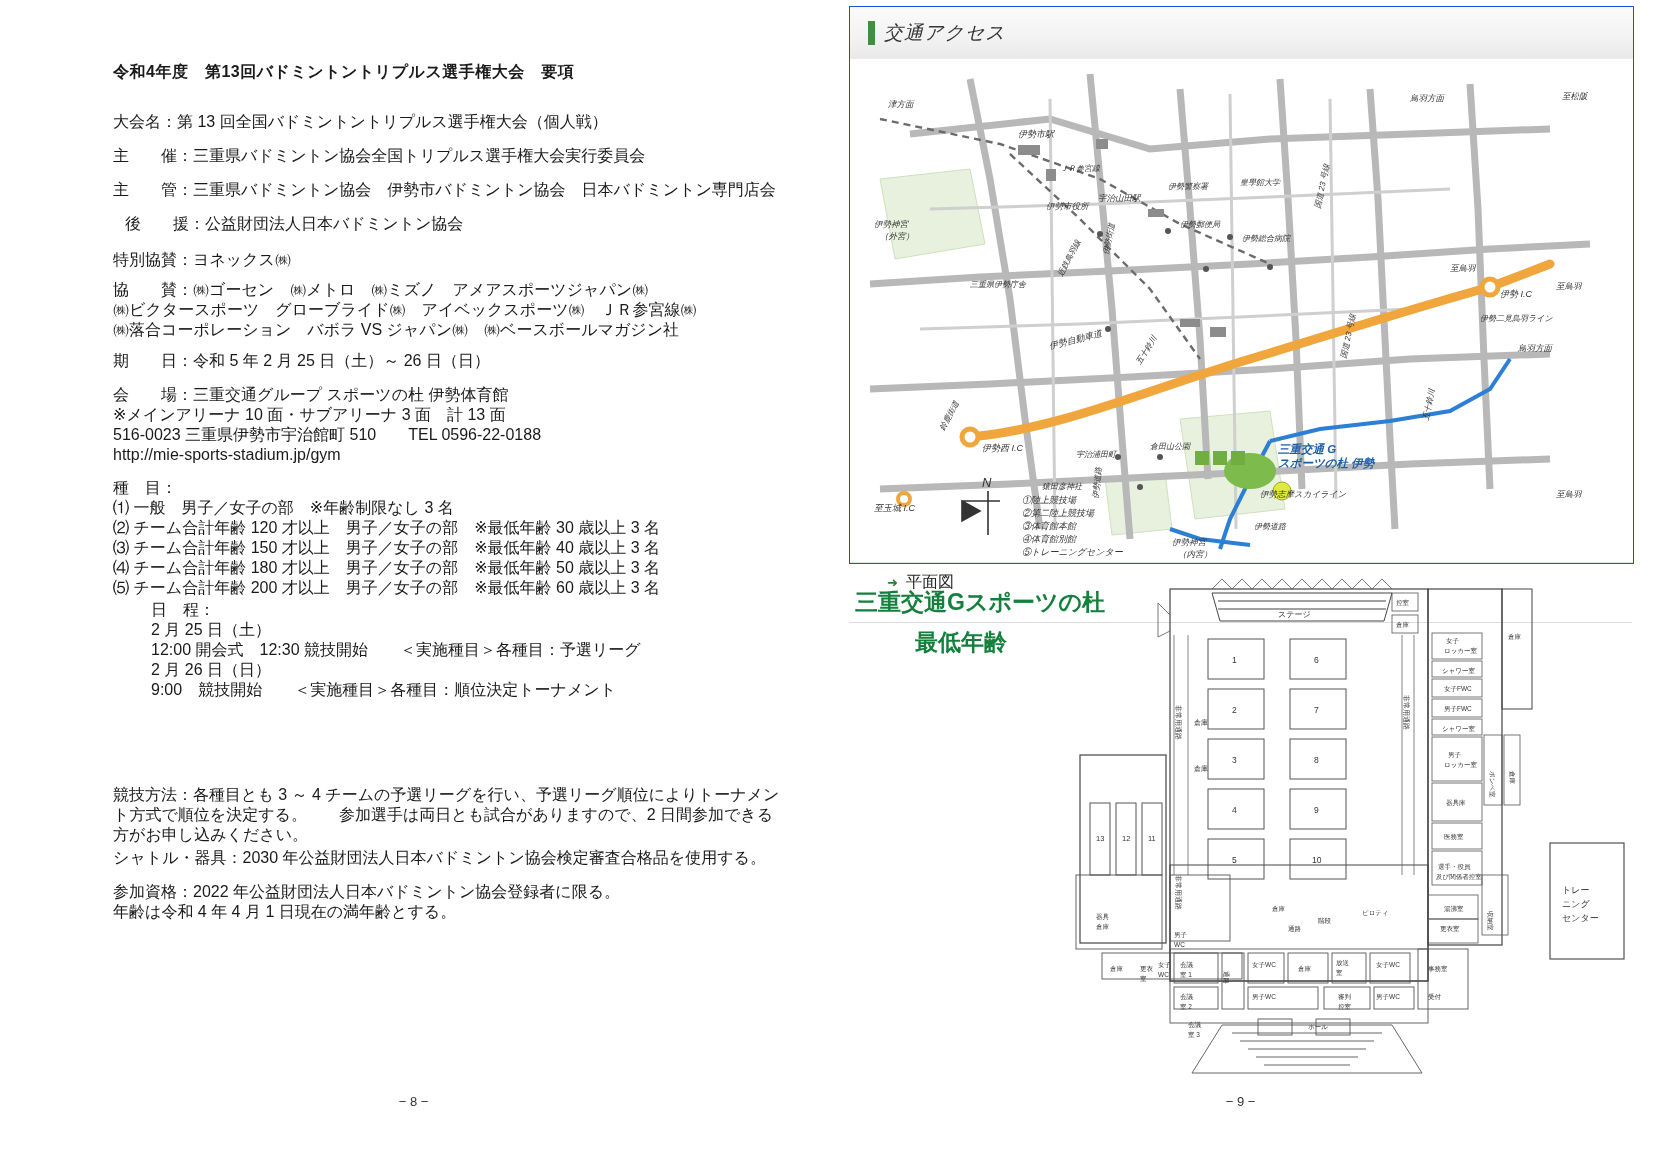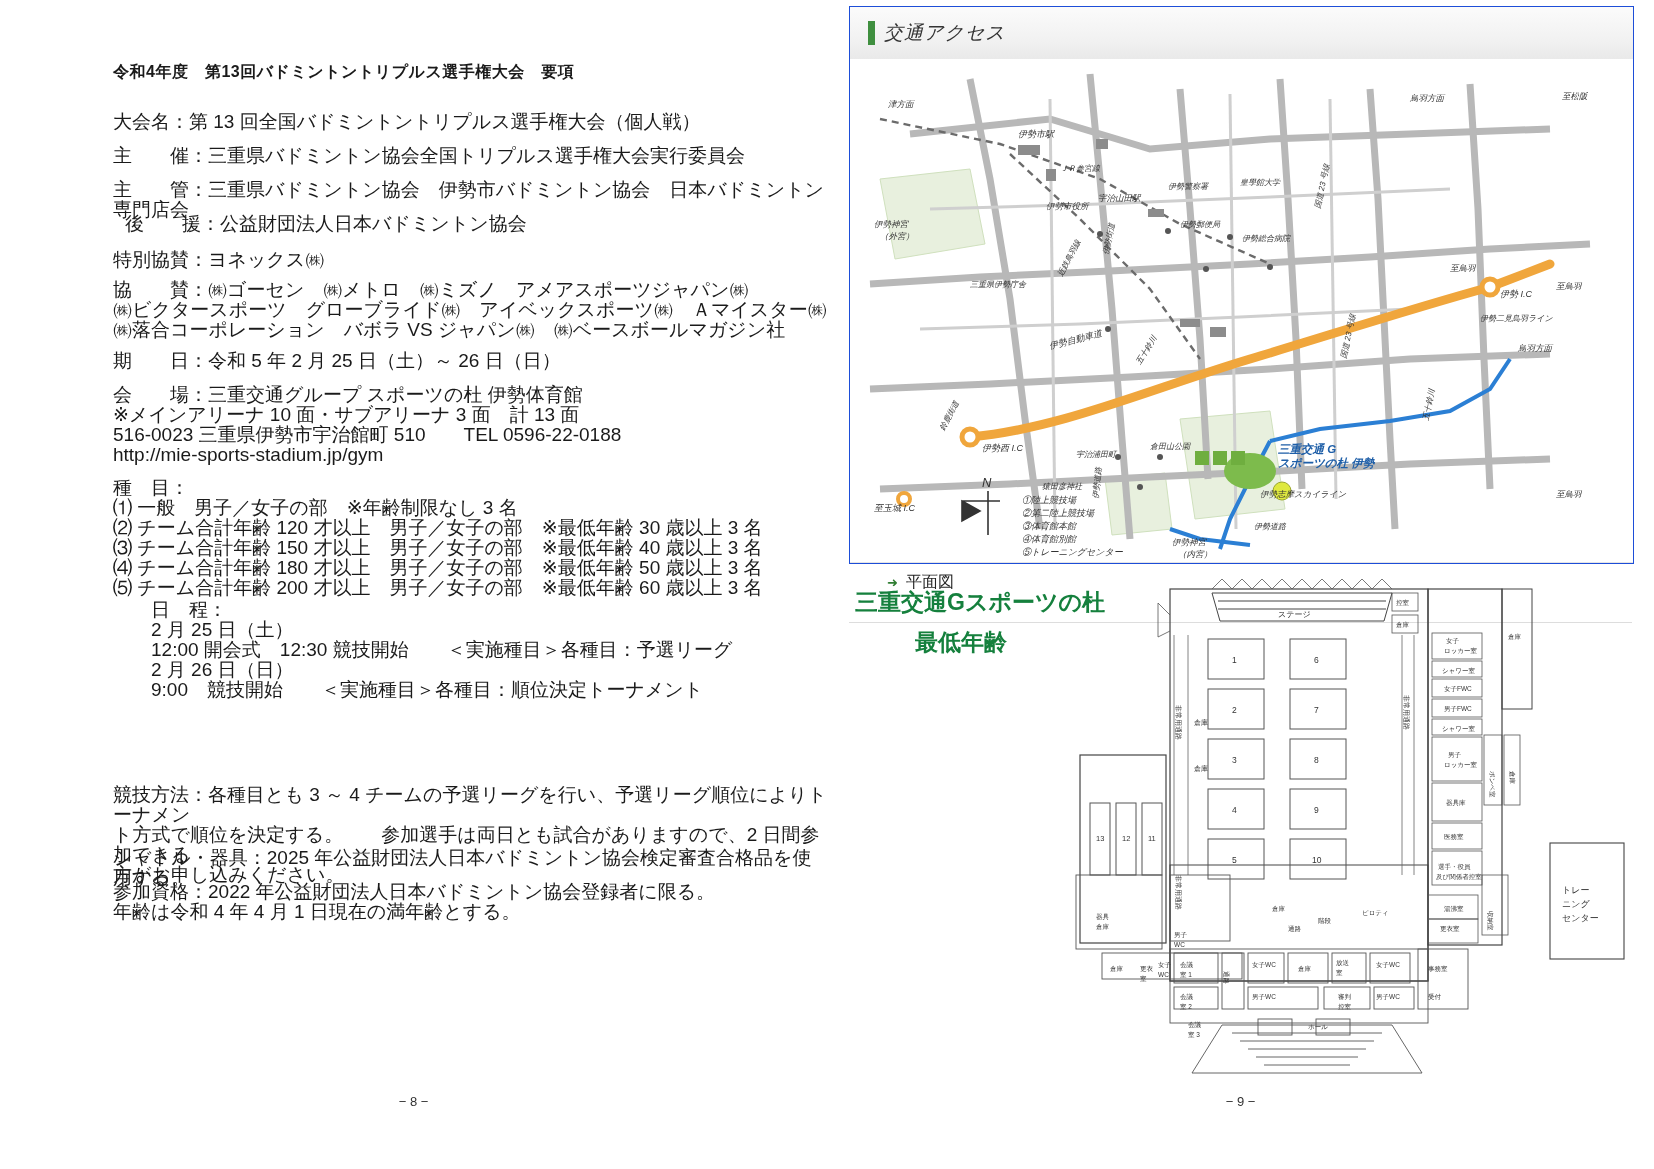--- a/index.html
+++ b/index.html
@@ -10,21 +10,21 @@
   }
   .page{position:absolute;top:0;height:1169px;}
   .page-left{left:0;width:827px;}
   .page-right{left:827px;width:827px;}
 
   
   .doc-title{
     position:absolute;left:113px;top:62px;width:640px;
     font-size:16px;font-weight:bold;letter-spacing:.5px;
   }
-  .ltext{position:absolute;left:113px;font-size:19px;line-height:20px;white-space:pre-wrap;}
+  .ltext{position:absolute;left:113px;font-size:16px;line-height:20px;white-space:pre-wrap;}
   .pagenum{position:absolute;bottom:60px;font-size:13px;color:#333;width:100%;text-align:center;}
 
   
   .access-box{
     position:absolute;left:22px;top:6px;width:783px;height:556px;
     border:1px solid #1d4ed8;background:#e5e5e5;font-style:italic;
   }
   .access-header{
     position:absolute;left:0;top:0;width:100%;height:52px;
     background:linear-gradient(to bottom,#fbfbfb 0%,#f2f2f2 60%,#e9e9e9 100%);
@@ -52,42 +52,42 @@
 <div class="page page-left">
 
   <div class="doc-title">令和4年度　第13回バドミントントリプルス選手権大会　要項</div>
 
   <div class="ltext" style="top:112px;">大会名：第 13 回全国バドミントントリプルス選手権大会（個人戦）</div>
   <div class="ltext" style="top:180px;">主　　管：三重県バドミントン協会　伊勢市バドミントン協会　日本バドミントン専門店会</div>
   <div class="ltext" style="top:146px;">主　　催：三重県バドミントン協会全国トリプルス選手権大会実行委員会</div>
   <div class="ltext" style="top:214px;margin-left:12px;">後　　援：公益財団法人日本バドミントン協会</div>
   <div class="ltext" style="top:250px;">特別協賛：ヨネックス㈱</div>
   <div class="ltext" style="top:280px;">協　　賛：㈱ゴーセン　㈱メトロ　㈱ミズノ　アメアスポーツジャパン㈱
-㈱ビクタースポーツ　グローブライド㈱　アイベックスポーツ㈱　Ａマイスター㈱
+㈱ビクタースポーツ　グローブライド㈱　アイベックスポーツ㈱　ＪＲ参宮線㈱
 ㈱落合コーポレーション　バボラ VS ジャパン㈱　㈱ベースボールマガジン社</div>
   <div class="ltext" style="top:351px;">期　　日：令和 5 年 2 月 25 日（土）～ 26 日（日）</div>
   <div class="ltext" style="top:385px;">会　　場：三重交通グループ スポーツの杜 伊勢体育館
 ※メインアリーナ 10 面・サブアリーナ 3 面　計 13 面
 516-0023 三重県伊勢市宇治館町 510　　TEL 0596-22-0188
 http://mie-sports-stadium.jp/gym</div>
   <div class="ltext" style="top:478px;">種　目：
 ⑴ 一般　男子／女子の部　※年齢制限なし 3 名
 ⑵ チーム合計年齢 120 才以上　男子／女子の部　※最低年齢 30 歳以上 3 名
 ⑶ チーム合計年齢 150 才以上　男子／女子の部　※最低年齢 40 歳以上 3 名
 ⑷ チーム合計年齢 180 才以上　男子／女子の部　※最低年齢 50 歳以上 3 名
 ⑸ チーム合計年齢 200 才以上　男子／女子の部　※最低年齢 60 歳以上 3 名</div>
   <div class="ltext" style="top:600px;margin-left:38px;">日　程：
 2 月 25 日（土）
 12:00 開会式　12:30 競技開始　　＜実施種目＞各種目：予選リーグ
 2 月 26 日（日）
 9:00　競技開始　　＜実施種目＞各種目：順位決定トーナメント</div>
   <div class="ltext" style="top:785px;">競技方法：各種目とも 3 ～ 4 チームの予選リーグを行い、予選リーグ順位によりトーナメン
 ト方式で順位を決定する。　　参加選手は両日とも試合がありますので、2 日間参加できる
 方がお申し込みください。</div>
-  <div class="ltext" style="top:848px;">シャトル・器具：2025 年公益財団法人日本バドミントン協会検定審査合格品を使用する。</div>
+  <div class="ltext" style="top:848px;">シャトル・器具：2030 年公益財団法人日本バドミントン協会検定審査合格品を使用する。</div>
   <div class="ltext" style="top:882px;">参加資格：2022 年公益財団法人日本バドミントン協会登録者に限る。
 年齢は令和 4 年 4 月 1 日現在の満年齢とする。</div>
 
   <div class="pagenum">− 8 −</div>
 </div>
 
 <div class="page page-right">
 
   <div class="access-box">
     <div class="access-header">

